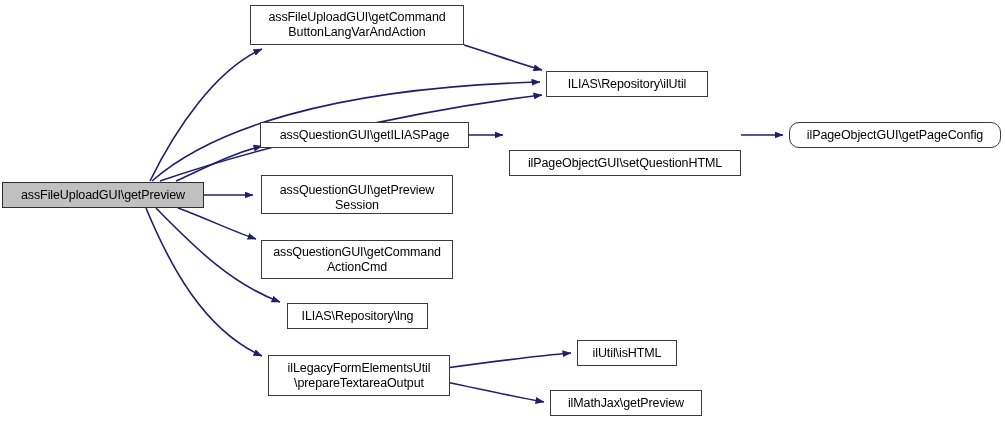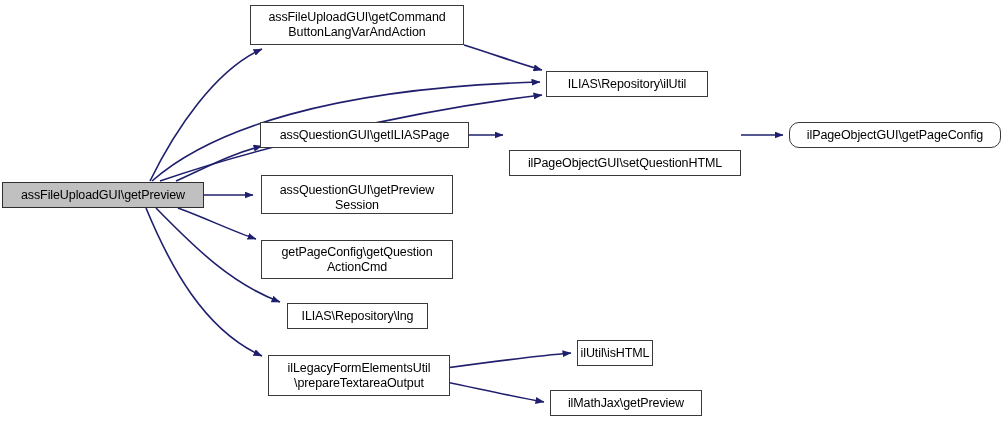--- a/index.html
+++ b/index.html
@@ -118,34 +118,34 @@
   <div class="node" style="left:789px; top:122px; width:212px; height:26px;border-radius:10px;">
     <span class="node-label">ilPageObjectGUI\getPageConfig</span>
   </div>
 
   <div class="node" style="left:261px; top:175px; width:192px; height:39px;align-items:flex-end;">
     <span class="node-label">assQuestionGUI\getPreview
 Session</span>
   </div>
 
   <div class="node" style="left:261px; top:240px; width:192px; height:39px;">
-    <span class="node-label">getPageConfig\getQuestion
+    <span class="node-label">assQuestionGUI\getCommand
 ActionCmd</span>
   </div>
 
   <div class="node" style="left:287px; top:303px; width:141px; height:26px;">
     <span class="node-label">ILIAS\Repository\lng</span>
   </div>
 
   <div class="node" style="left:268px; top:355px; width:182px; height:41px;">
     <span class="node-label">ilLegacyFormElementsUtil
 \prepareTextareaOutput</span>
   </div>
 
-  <div class="node" style="left:577px; top:340px; width:76px; height:26px;">
+  <div class="node" style="left:577px; top:340px; width:100px; height:26px;">
     <span class="node-label">ilUtil\isHTML</span>
   </div>
 
   <div class="node" style="left:550px; top:390px; width:152px; height:26px;">
     <span class="node-label">ilMathJax\getPreview</span>
   </div>
 
 </div>
 
 </body></html>

